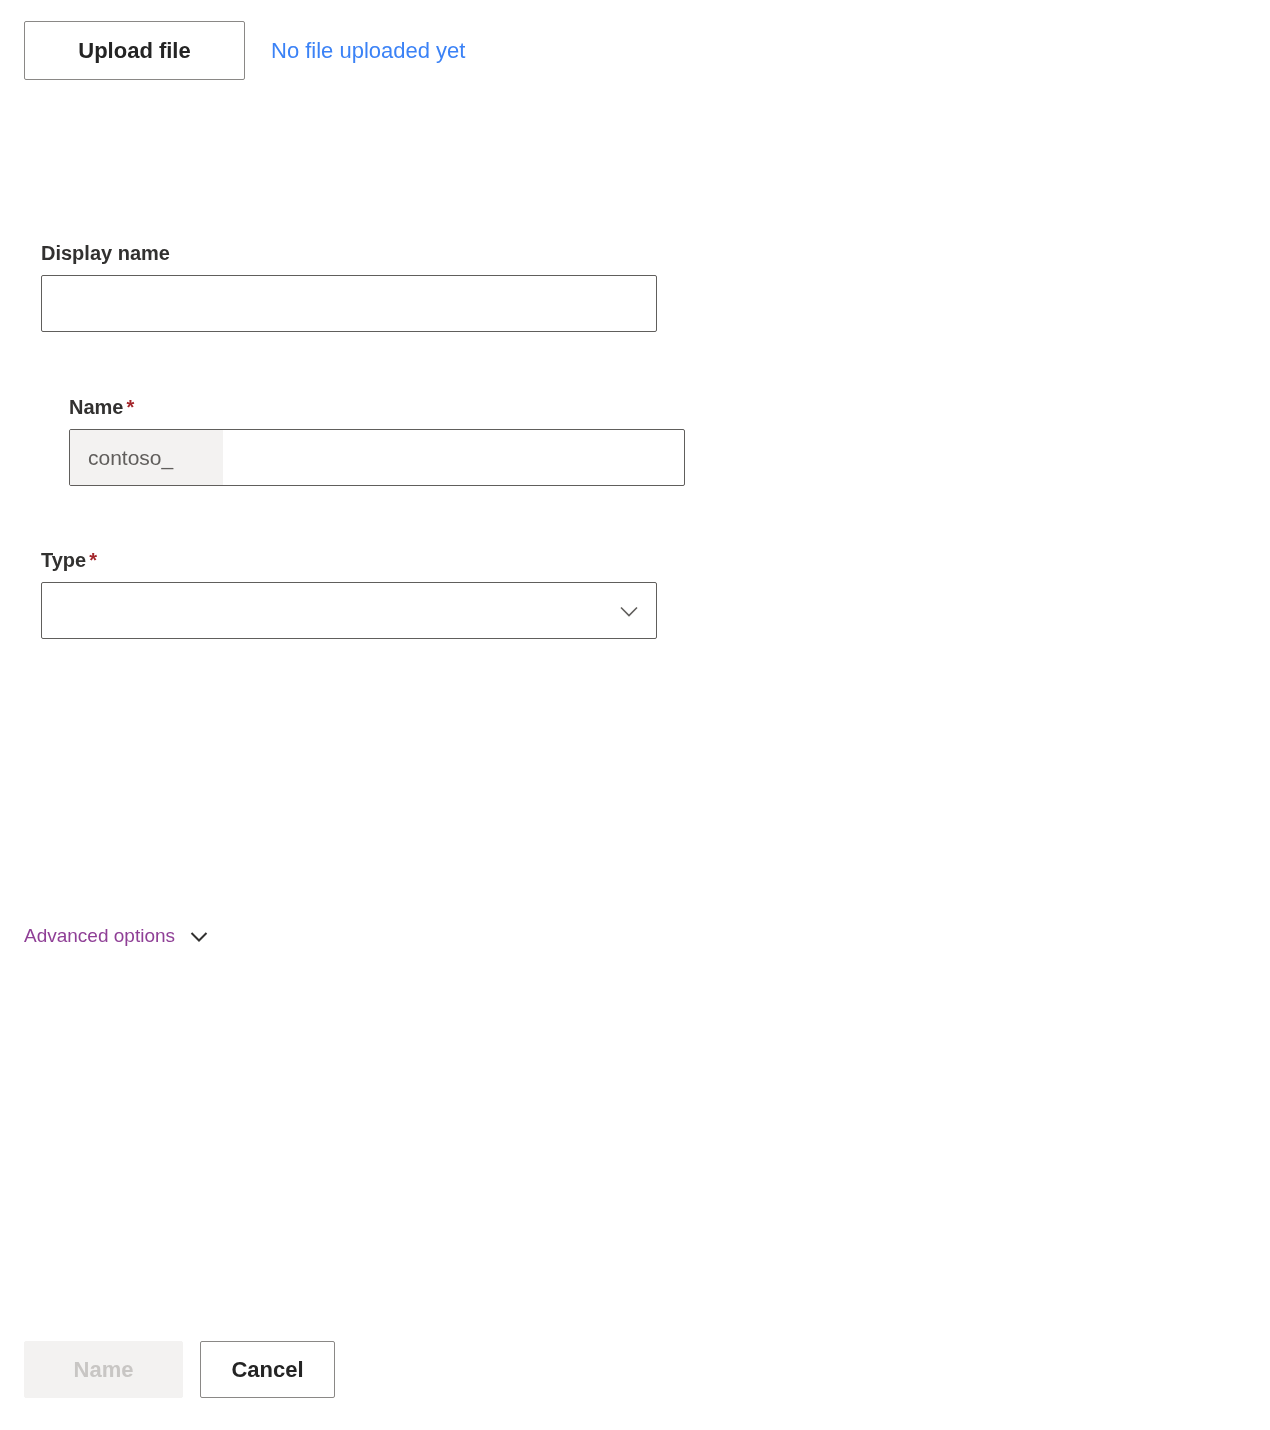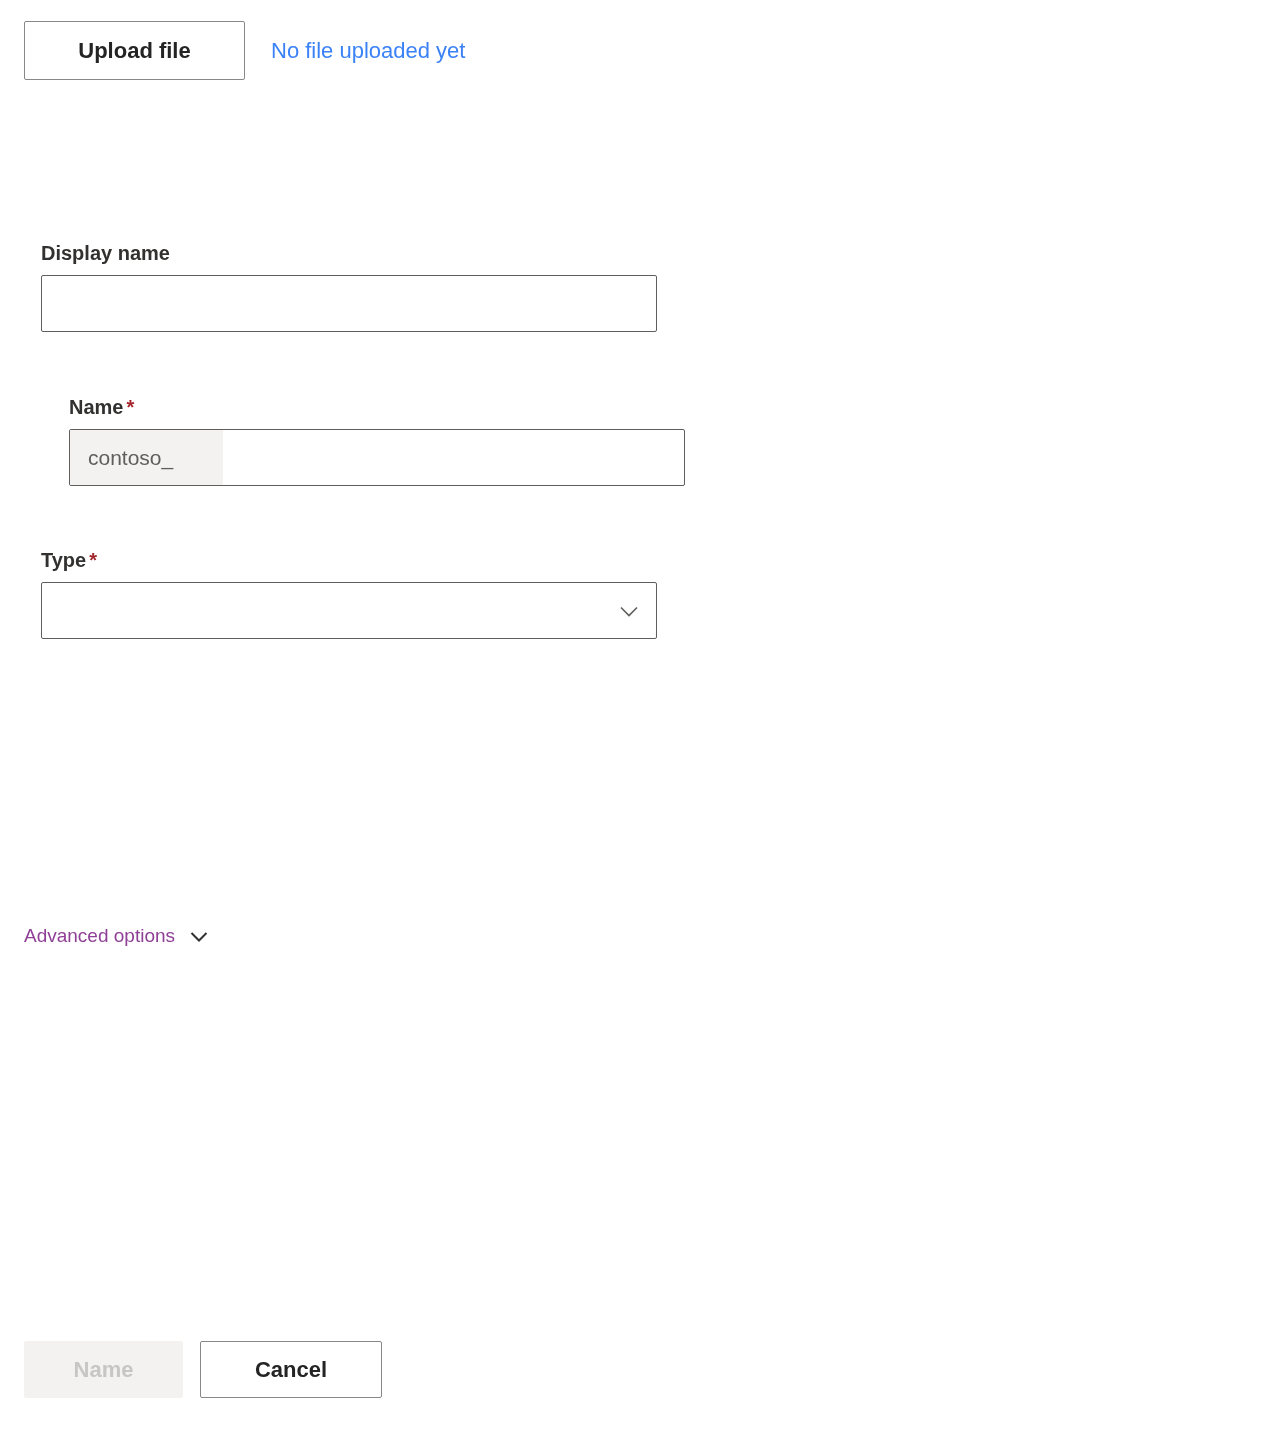--- a/index.html
+++ b/index.html
@@ -251,21 +251,21 @@
     line-height: 1;
   }
   .btn-save {
     width: 159px;
     background: #f3f2f1;
     border: 1px solid #f3f2f1;
     color: #c8c6c4;
     cursor: default;
   }
   .btn-cancel {
-    width: 182px;
+    width: 135px;
     background: #ffffff;
     border: 1px solid #8a8886;
     color: #242424;
     cursor: pointer;
   }
 </style>
 </head>
 <body>
 
 <div class="panel">

